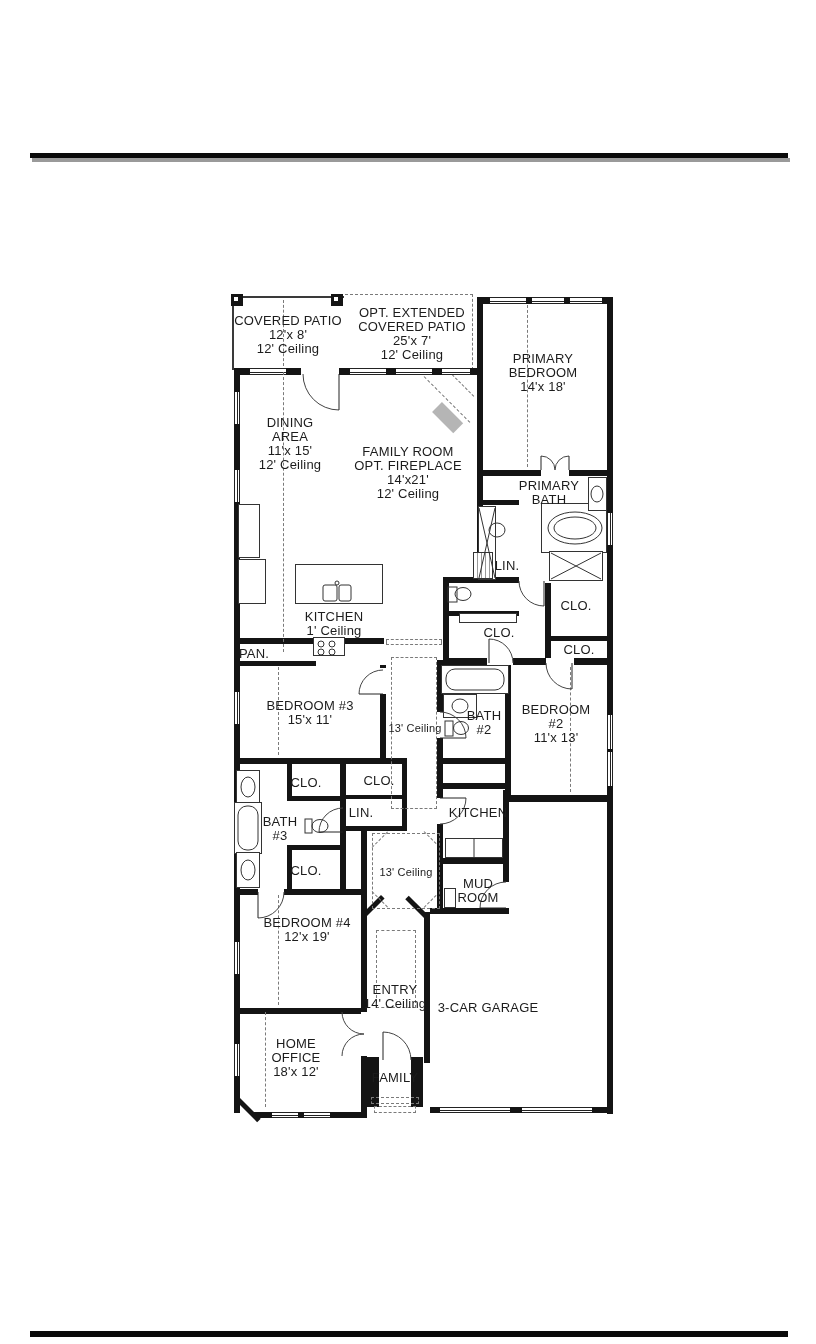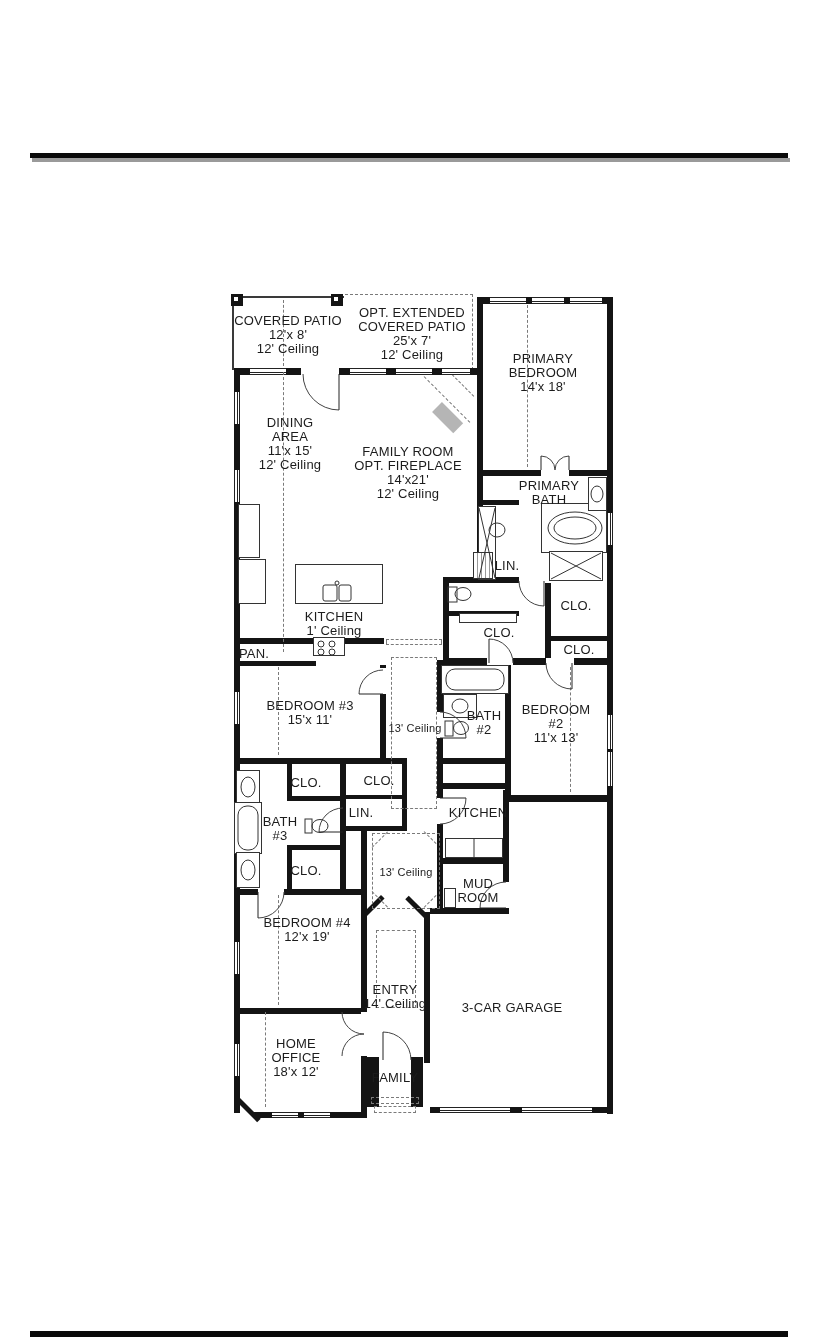--- a/index.html
+++ b/index.html
@@ -278,18 +278,18 @@
 #3</div>
   <div class="lbl" style="left:306px;top:864px;">CLO.</div>
   <div class="lbl" style="left:478px;top:806px;">KITCHEN</div>
   <div class="lbl sm" style="left:406px;top:866px;">13' Ceiling</div>
   <div class="lbl" style="left:478px;top:877px;">MUD
 ROOM</div>
   <div class="lbl" style="left:307px;top:916px;">BEDROOM #4
 12'x 19'</div>
   <div class="lbl" style="left:395px;top:983px;">ENTRY
 14' Ceiling</div>
-  <div class="lbl" style="left:512px;top:1001px;">3-CAR GARAGE</div>
+  <div class="lbl" style="left:488px;top:1001px;">3-CAR GARAGE</div>
   <div class="lbl" style="left:296px;top:1037px;">HOME
 OFFICE
 18'x 12'</div>
   <div class="lbl" style="left:395px;top:1071px;">FAMILY</div>
 </div>
 
 </body></html>

